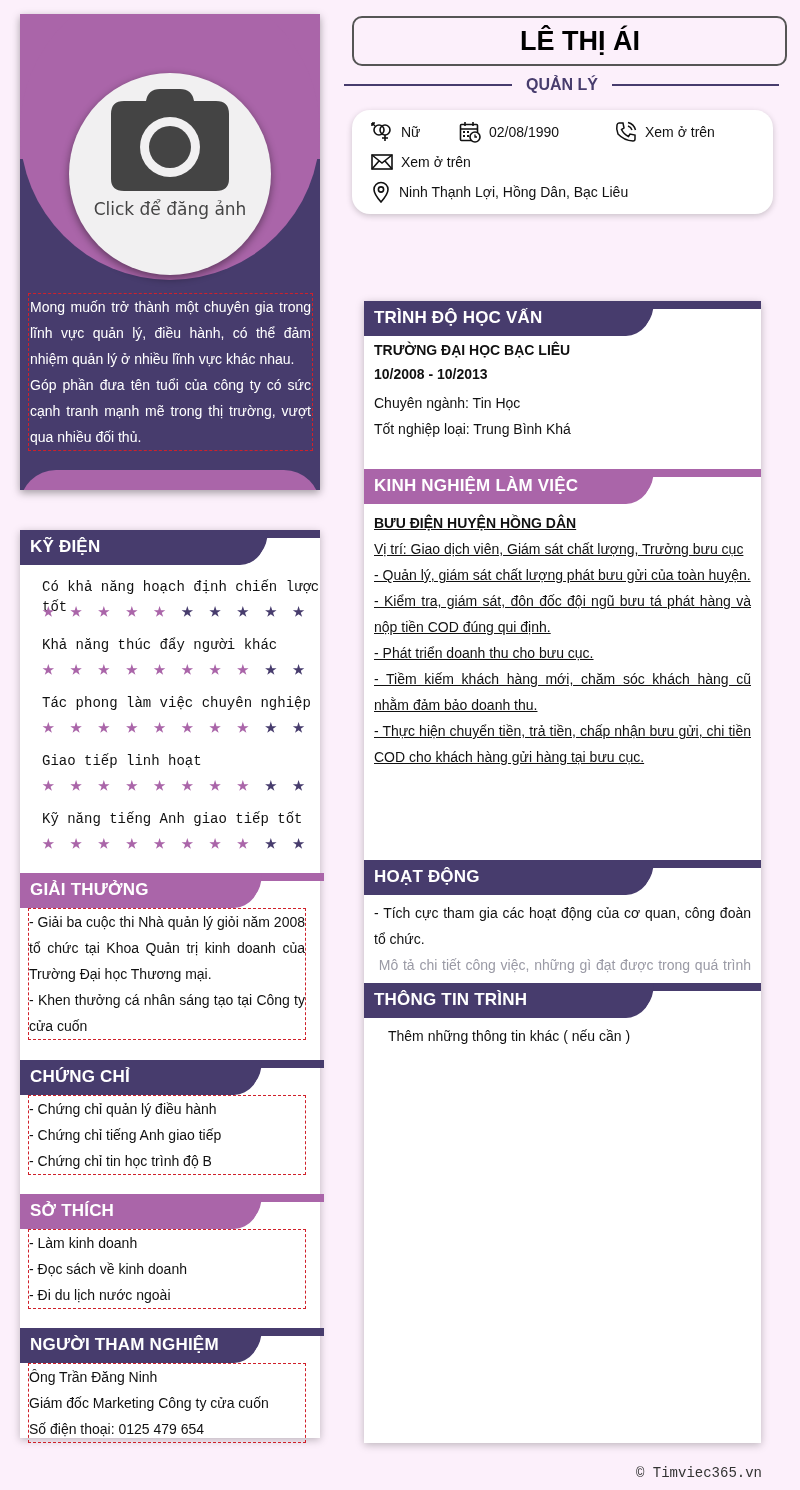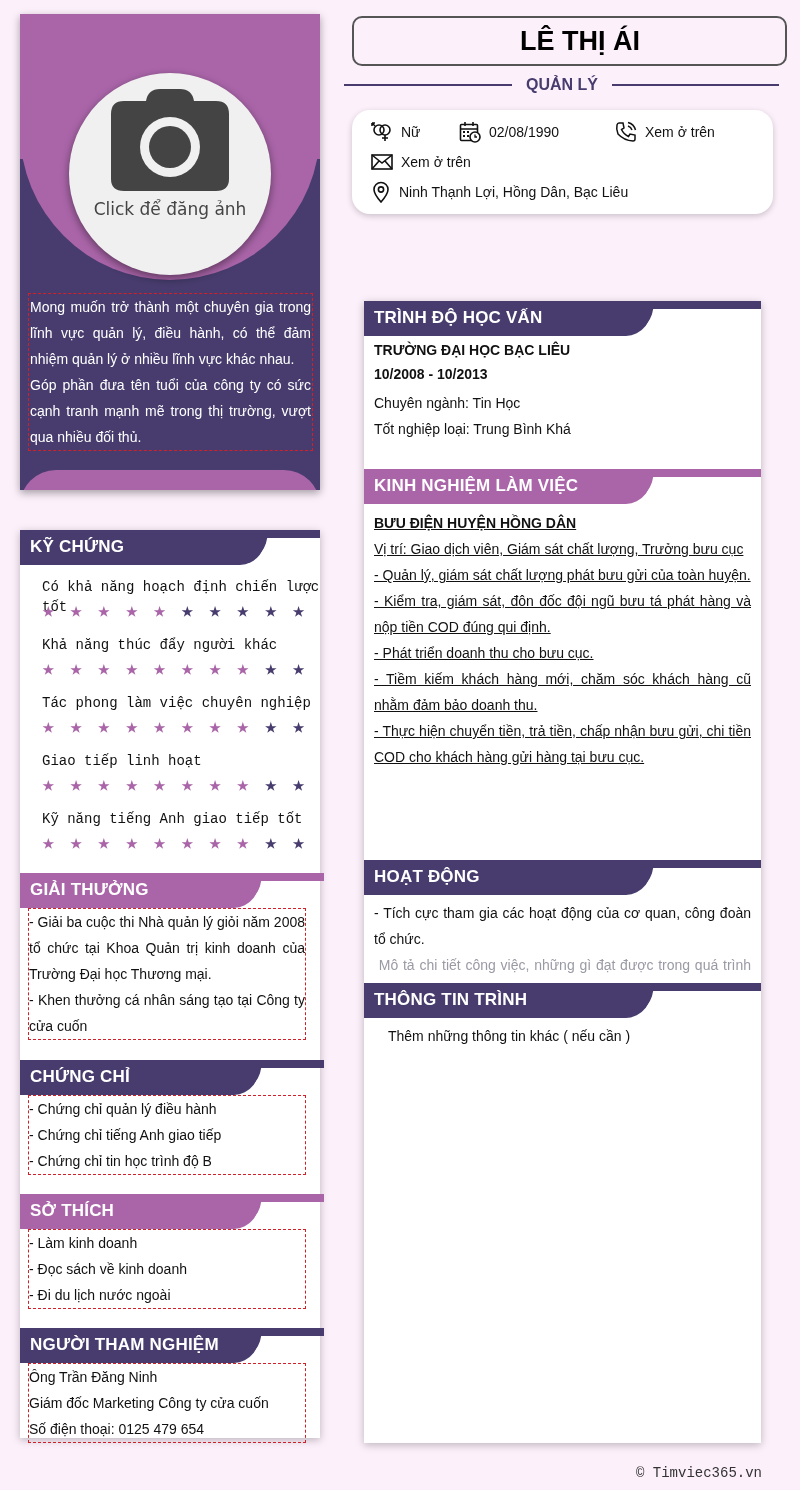--- a/index.html
+++ b/index.html
@@ -141,21 +141,21 @@
   </div>
   <div class="bottom-bar"></div>
 </div>
 
 <div class="skills-card">
 
   <div class="sec-head dark">
     <div class="band"></div>
     <div class="tab" style="width:248px;"></div>
     <div class="notch" style="left:238px;"></div>
-    <div class="title">KỸ CHỨNG</div>
+    <div class="title">KỸ ĐIỆN</div>
   </div>
   <div id="skills-list">
       <div class="skill">
         <div class="name">Có khả năng hoạch định chiến lược tốt</div>
         <div class="stars">
           <span class="star on">★</span>
           <span class="star on">★</span>
           <span class="star on">★</span>
           <span class="star on">★</span>
           <span class="star on">★</span>

